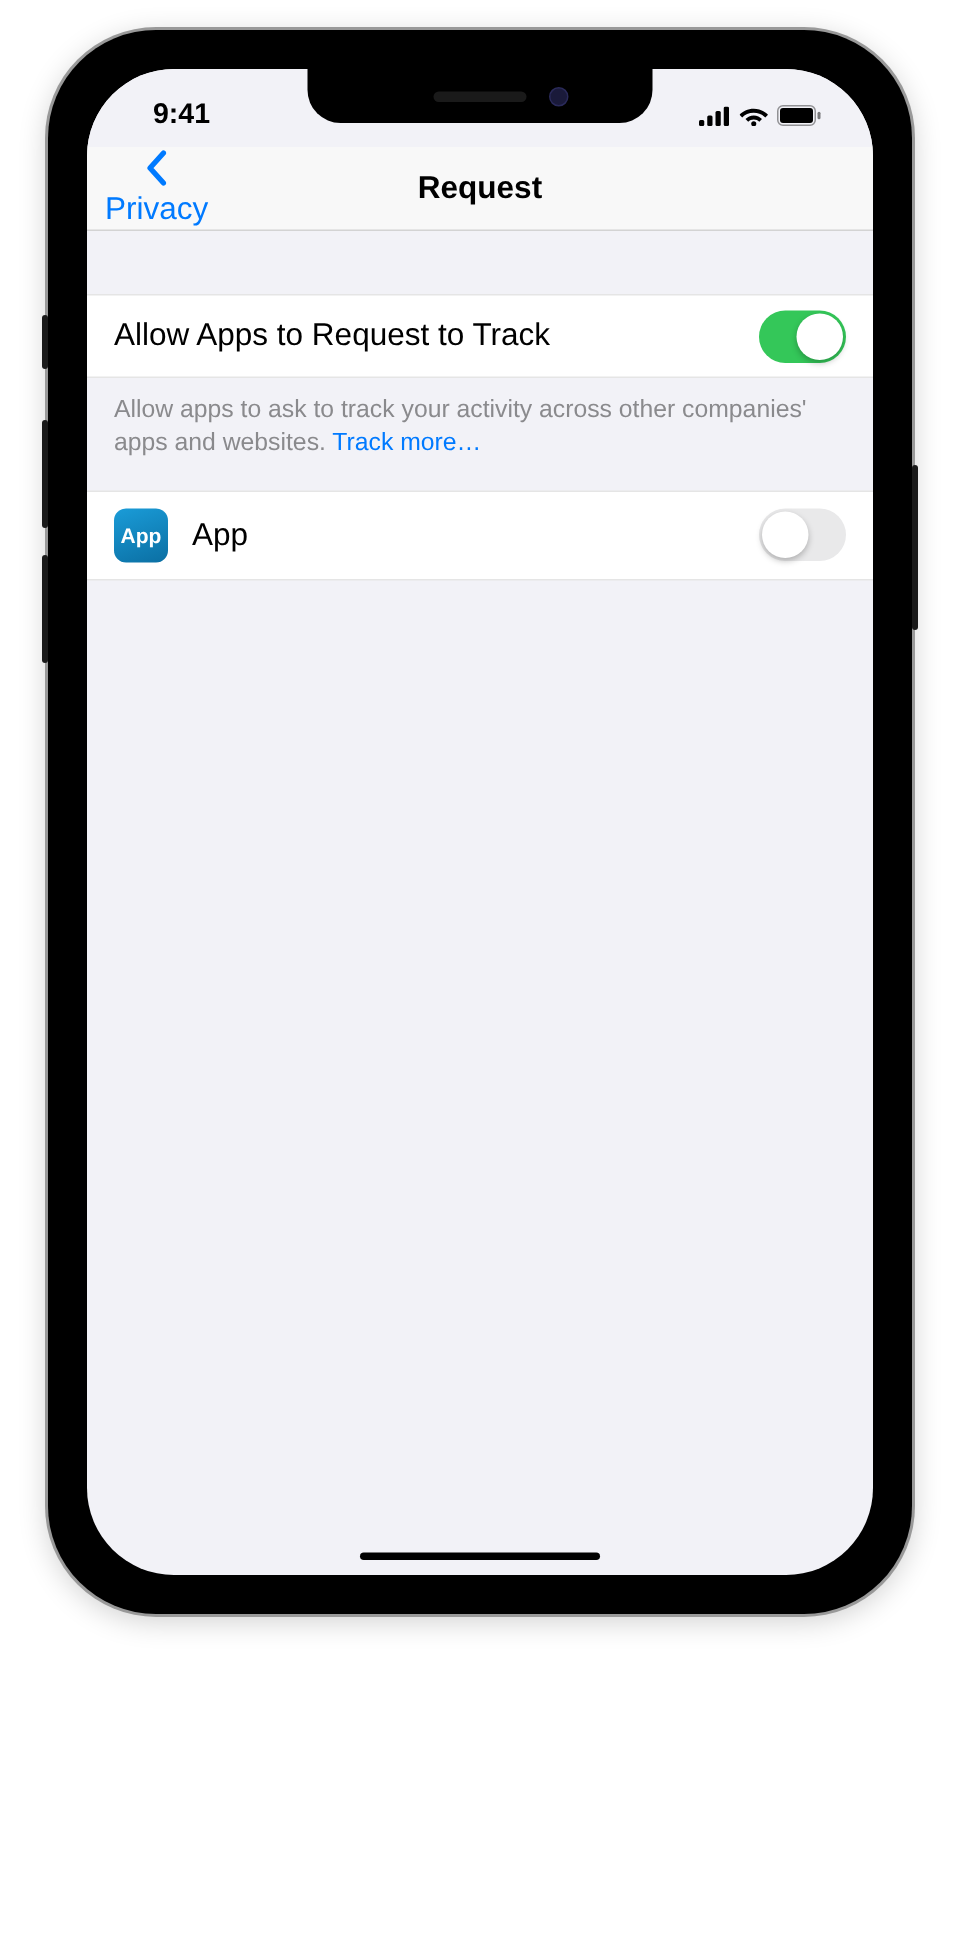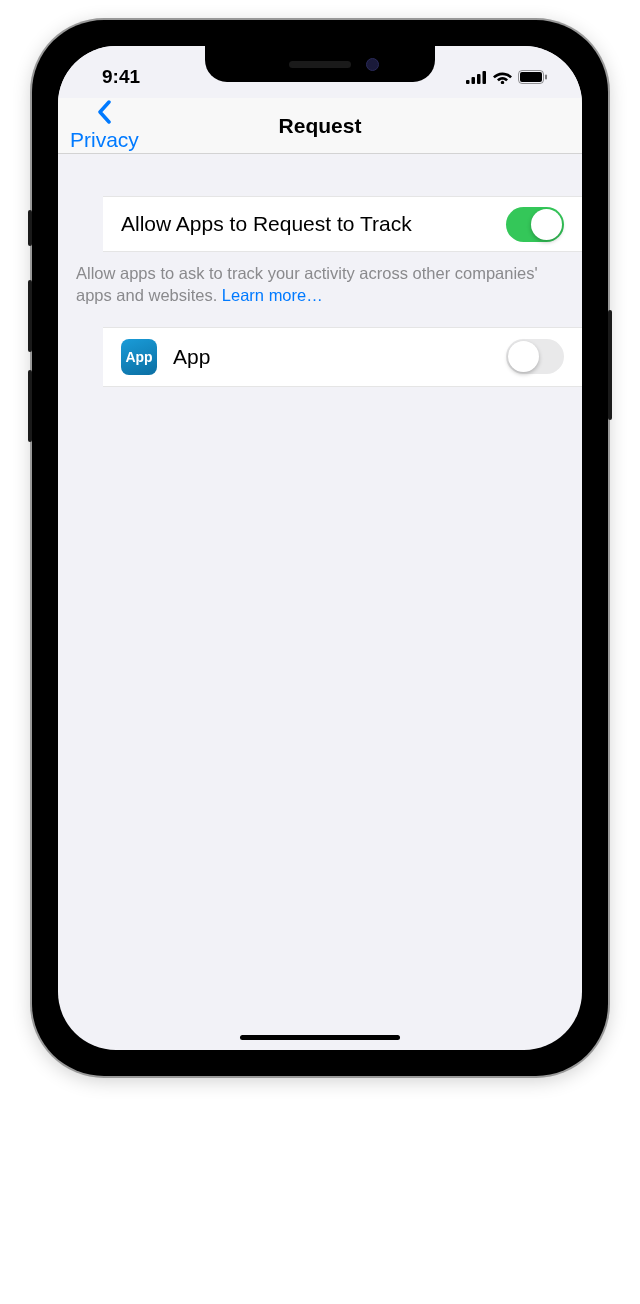--- a/index.html
+++ b/index.html
@@ -146,21 +146,20 @@
       height: 42px;
     }
     .cell {
       background: #fff;
       min-height: 56px;
       display: flex;
       align-items: center;
       padding: 0 18px;
       border-top: 0.5px solid rgba(0,0,0,0.1);
       border-bottom: 0.5px solid rgba(0,0,0,0.1);
-      margin-left: 45px;
     }
     .cell-label {
       flex: 1;
       font-size: 21px;
       color: #000;
     }
     
     
     .toggle {
       width: 58px;
@@ -278,21 +277,21 @@
       <div class="spacer"></div>
 
       <div class="cell">
         <span class="cell-label">Allow Apps to Request to Track</span>
         <div class="toggle on">
           <div class="toggle-knob"></div>
         </div>
       </div>
 
       <div class="footer-text">
-        <span>Allow apps to ask to track your activity across other companies' apps and websites. </span><span class="footer-link">Learn more…</span>
+        <span>Allow apps to ask to track your activity across other companies' apps and websites. </span><span class="footer-link">Track more…</span>
       </div>
 
       <div class="cell app-row">
         <div class="app-icon">
           <span>App</span>
         </div>
         <span class="cell-label">App</span>
         <div class="toggle off">
           <div class="toggle-knob"></div>
         </div>

